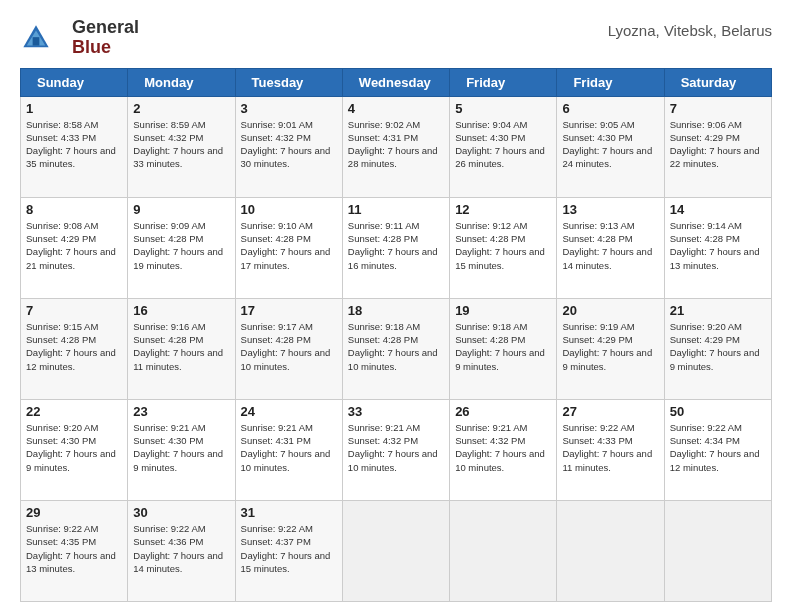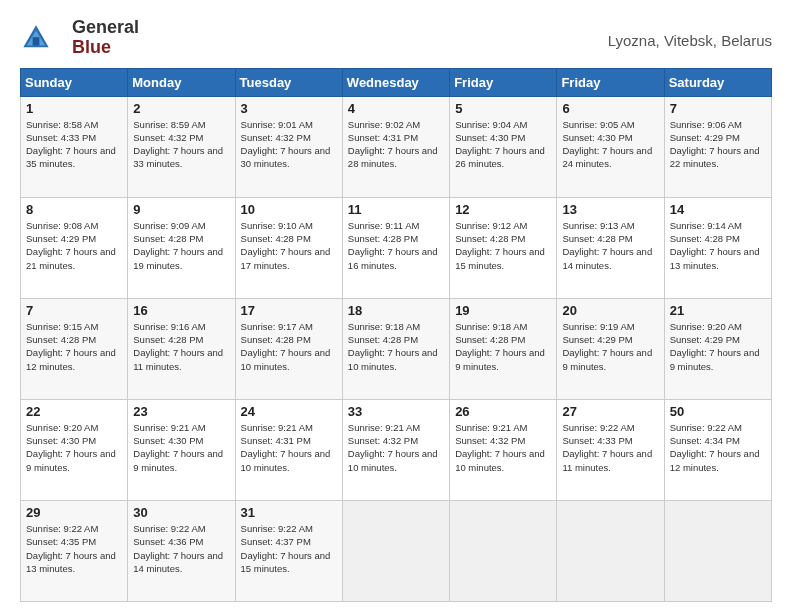--- a/index.html
+++ b/index.html
@@ -44,35 +44,35 @@
     }
     .month-title {
       font-size: 36px;
       font-weight: bold;
       color: #222;
       line-height: 1.1;
     }
     .location {
       font-size: 15px;
       color: #555;
-      margin-top: 14px;
+      margin-top: 4px;
     }
     .calendar {
       flex: 1;
       border: 1px solid #ccc;
       border-collapse: collapse;
       width: 100%;
       table-layout: fixed;
     }
     .calendar thead tr th {
       background: #2a6db5;
       color: #fff;
       font-size: 13px;
       font-weight: bold;
-      padding: 6px 4px;
+      padding: 6px 16px;
       text-align: left;
       border: 1px solid #1f5a9a;
     }
     .calendar tbody tr td {
       border: 1px solid #ccc;
       vertical-align: top;
       padding: 4px 5px;
       font-size: 10px;
       color: #333;
       background: #fff;

